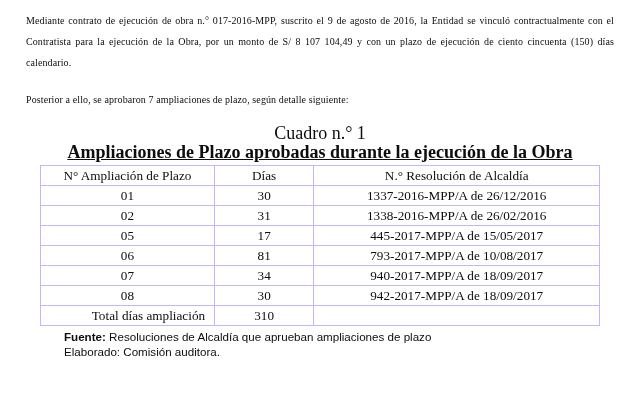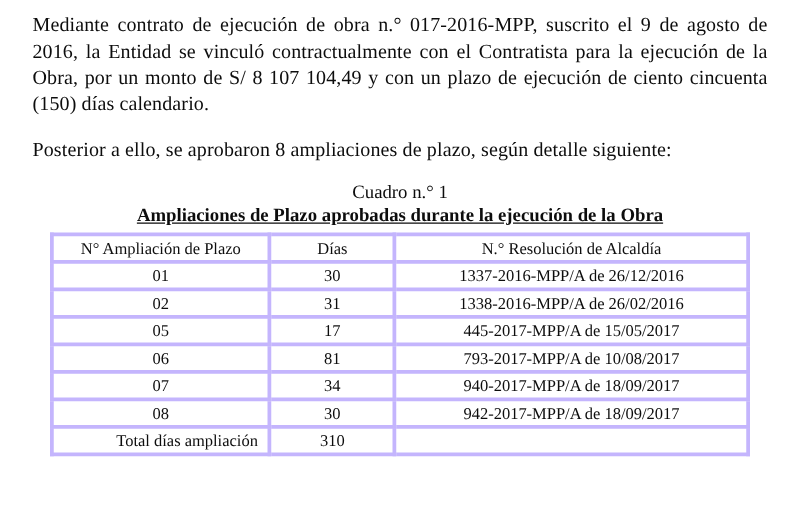--- a/index.html
+++ b/index.html
@@ -15,32 +15,32 @@
     overflow: hidden;
   }
   .page {
     position: relative;
     width: 636px;
     height: 416px;
     box-sizing: border-box;
     padding: 10px 22px 0 26px;
   }
   .para {
-    font-size: 16px;
+    font-size: 10px;
     line-height: 21px;
     text-align: justify;
     margin: 0 0 14px 0;
     letter-spacing: 0.1px;
   }
   .para.first {
     margin-bottom: 16px;
   }
   .table-title {
     text-align: center;
-    font-size: 15px;
+    font-size: 18px;
     line-height: 18px;
     margin-top: 10px;
   }
   .table-title .line1 {
     display: block;
     font-weight: normal;
   }
   .table-title .line2 {
     display: block;
     font-weight: bold;
@@ -48,21 +48,21 @@
     text-decoration: underline;
   }
   table.cuadro {
     border-collapse: collapse;
     width: 560px;
     margin: 4px auto 0 auto;
     font-size: 13.2px;
   }
   table.cuadro th,
   table.cuadro td {
-    border: 3px solid #c4b5fd;
+    border: 1px solid #c4b5fd;
     padding: 1px 4px;
     height: 17px;
     line-height: 15px;
     text-align: center;
     font-weight: normal;
   }
   table.cuadro th {
     font-size: 13.2px;
   }
   table.cuadro .col-amp { width: 170px; }
@@ -85,21 +85,21 @@
     white-space: nowrap;
   }
 </style>
 </head>
 <body>
 
 <div class="page">
 
   <p class="para first">Mediante contrato de ejecución de obra n.° 017-2016-MPP, suscrito el 9 de agosto de 2016, la Entidad se vinculó contractualmente con el Contratista para la ejecución de la Obra, por un monto de S/ 8 107 104,49 y con un plazo de ejecución de ciento cincuenta (150) días calendario.</p>
 
-  <p class="para">Posterior a ello, se aprobaron 8 ampliaciones de plazo, según detalle siguiente:</p>
+  <p class="para">Posterior a ello, se aprobaron 7 ampliaciones de plazo, según detalle siguiente:</p>
 
   <div class="table-title">
     <span class="line1">Cuadro n.° 1</span>
     <span class="line2">Ampliaciones de Plazo aprobadas durante la ejecución de la Obra</span>
   </div>
 
   <table class="cuadro">
     <thead>
       <tr>
         <th class="col-amp">N° Ampliación de Plazo</th>
@@ -139,14 +139,18 @@
         <td>942-2017-MPP/A de 18/09/2017</td>
       </tr>
       <tr class="total">
         <td class="label">Total días ampliación</td>
         <td>310</td>
         <td></td>
       </tr>
     </tbody>
   </table>
 
+  <div class="footnotes">
+    <div class="fuente"><b>Fuente:</b><span> Resoluciones de Alcaldía que aprueban ampliaciones de plazo</span></div>
+    <div>Elaborado: Comisión auditora.</div>
+  </div>
 
 </div>
 
 </body></html>

